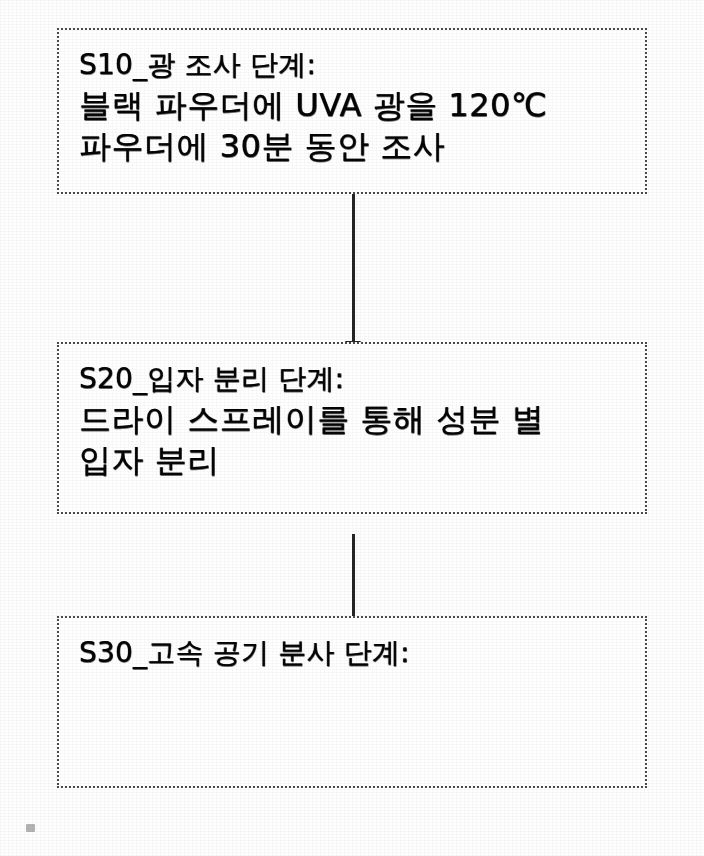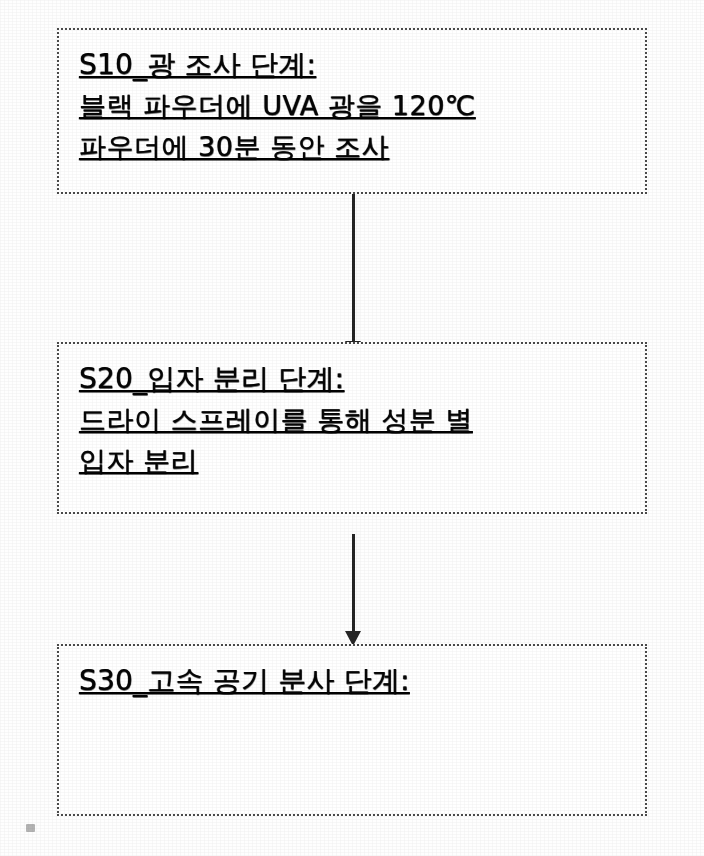--- a/index.html
+++ b/index.html
@@ -21,30 +21,29 @@
     background: #fefefe;
   }
 
   
   .flow-box {
     position: absolute;
     box-sizing: border-box;
     background: #ffffff;
     border: 2px dotted #4a4a4a;
     padding: 14px 18px 10px 20px;
-    text-decoration: underline;
   }
   .flow-box.b1 { left: 57px;  top: 28px;  width: 590px; height: 166px; }
   .flow-box.b2 { left: 57px;  top: 342px; width: 590px; height: 172px; }
-  .flow-box.b3 { left: 57px;  top: 644px; width: 590px; height: 172px; }
+  .flow-box.b3 { left: 57px;  top: 616px; width: 590px; height: 172px; }
 
   .box-line {
     display: block;
     color: #1b1b1b;
-    font-size: 27px;
+    font-size: 32px;
     line-height: 41px;
     letter-spacing: 0.5px;
     white-space: pre;
     
     text-shadow:
        0.6px 0    0 rgba(0,0,0,0.55),
       -0.6px 0.4px 0 rgba(0,0,0,0.30),
        0    0.7px 0 rgba(0,0,0,0.35),
        0.8px 0.8px 0.4px rgba(90,90,90,0.45);
     filter: contrast(1.22) blur(0.12px);

